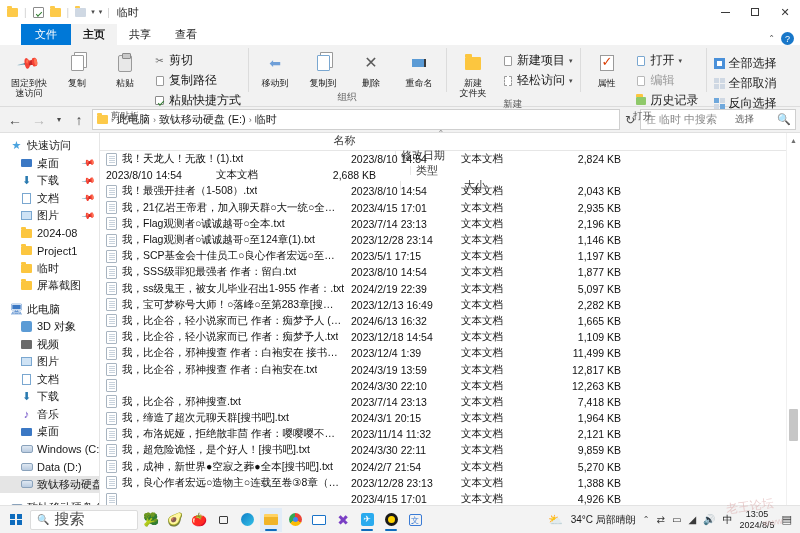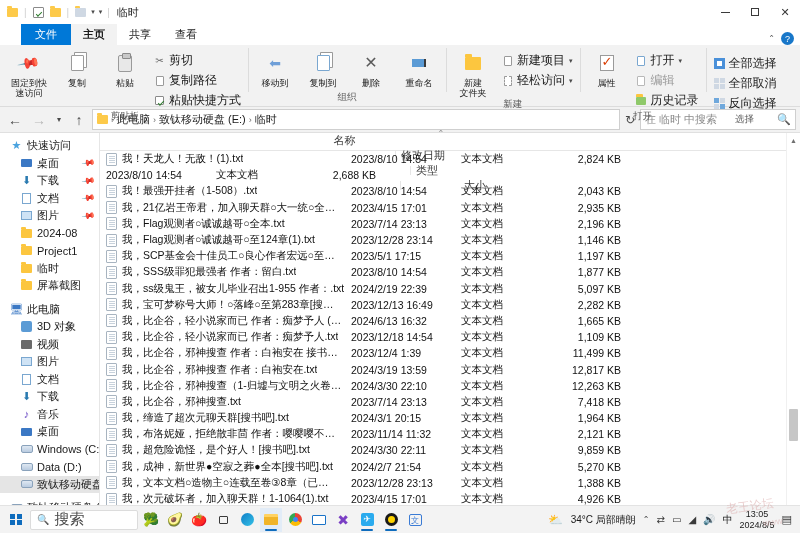--- a/index.html
+++ b/index.html
@@ -716,21 +716,20 @@
               <span class="f-ic"></span>
               <span class="nm">我，比企谷，邪神搜查 作者：白袍安在.txt</span>
             </div>
             <div class="cell date">2024/3/19 13:59</div>
             <div class="cell type">文本文档</div>
             <div class="cell size">12,817 KB</div>
           </div>
           <div class="row">
             <div class="cell name">
               <span class="f-ic"></span>
-              <span class="nm">我，比企谷，邪神搜查（1-归墟与文明之火卷…</span>
             </div>
             <div class="cell date">2024/3/30 22:10</div>
             <div class="cell type">文本文档</div>
             <div class="cell size">12,263 KB</div>
           </div>
           <div class="row">
             <div class="cell name">
               <span class="f-ic"></span>
               <span class="nm">我，比企谷，邪神搜查.txt</span>
             </div>
@@ -770,30 +769,29 @@
               <span class="f-ic"></span>
               <span class="nm">我，成神，新世界●空寂之葬●全本[搜书吧].txt</span>
             </div>
             <div class="cell date">2024/2/7 21:54</div>
             <div class="cell type">文本文档</div>
             <div class="cell size">5,270 KB</div>
           </div>
           <div class="row">
             <div class="cell name">
               <span class="f-ic"></span>
-              <span class="nm">我，文本文档○造物主○连载至卷③8章（已…</span>
+              <span class="nm">我，良心作者宏远○造物主○连载至卷③8章（已…</span>
             </div>
             <div class="cell date">2023/12/28 23:13</div>
             <div class="cell type">文本文档</div>
             <div class="cell size">1,388 KB</div>
           </div>
           <div class="row">
             <div class="cell name">
               <span class="f-ic"></span>
-              <span class="nm">我，次元破坏者，加入聊天群！1-1064(1).txt</span>
             </div>
             <div class="cell date">2023/4/15 17:01</div>
             <div class="cell type">文本文档</div>
             <div class="cell size">4,926 KB</div>
           </div>
           <div class="row">
             <div class="cell name">
               <span class="f-ic"></span>
               <span class="nm">我，次元破坏者，加入聊天群！1-1064.txt</span>
             </div>

